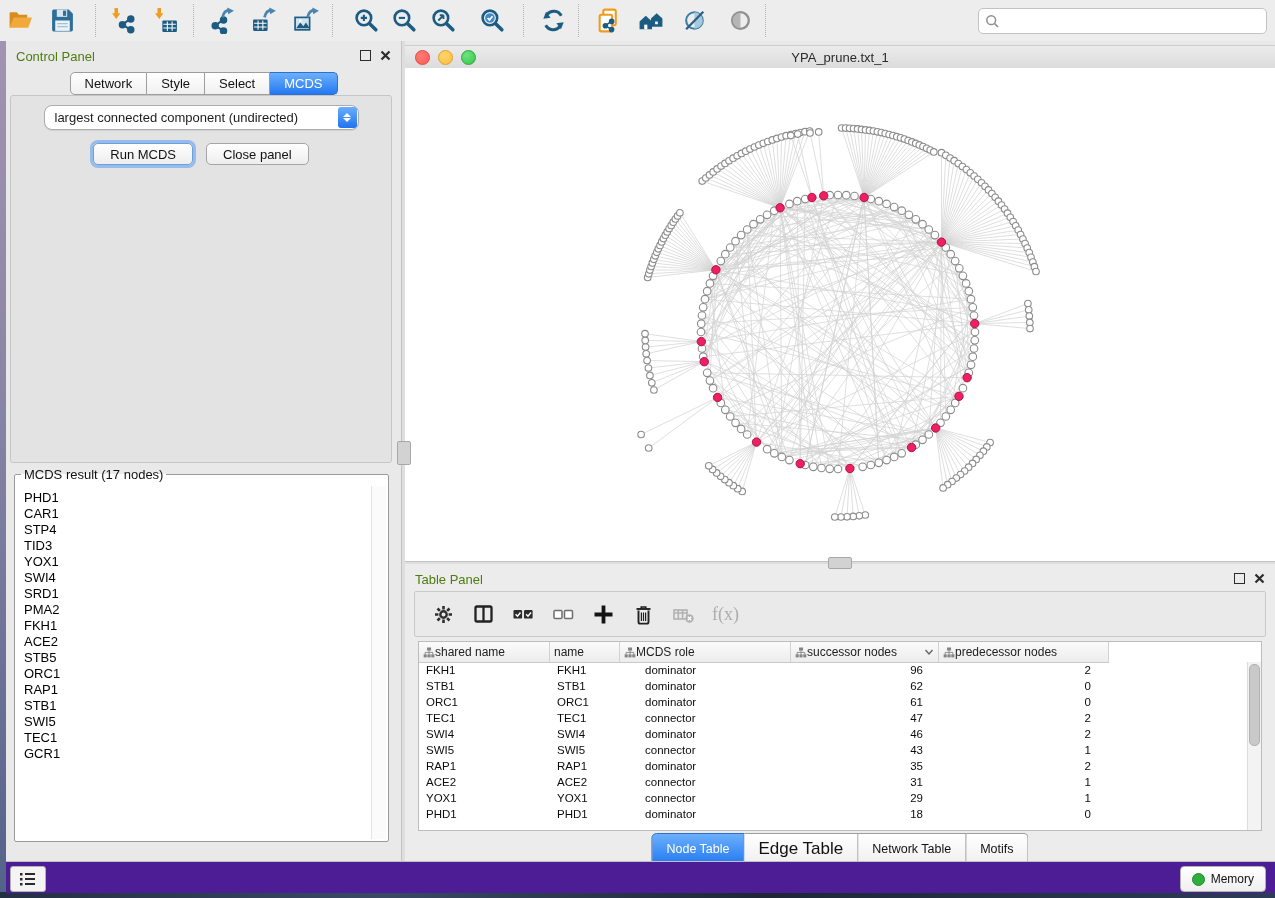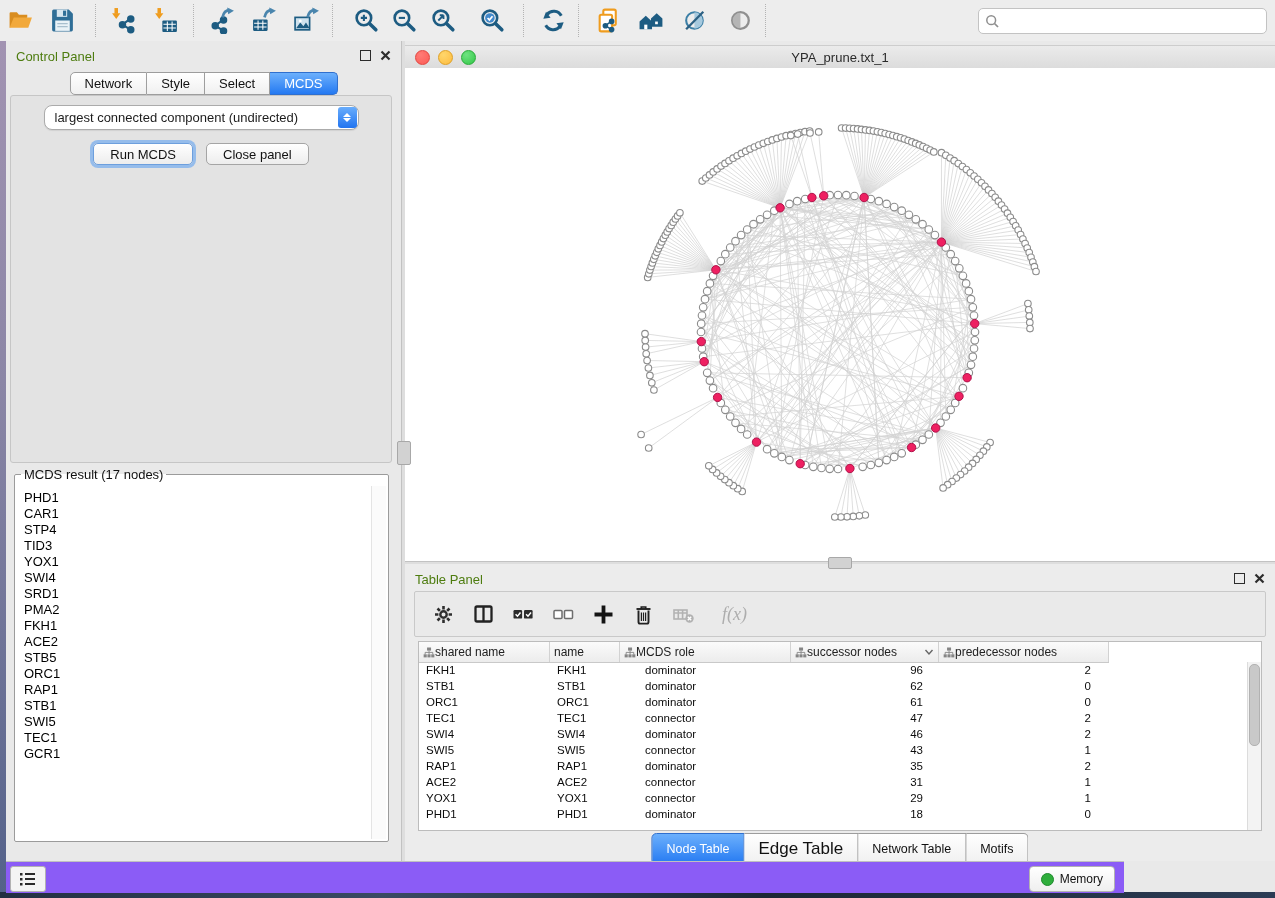--- a/index.html
+++ b/index.html
@@ -78,21 +78,21 @@
   #net-title{position:absolute;left:0;right:0;text-align:center;font-size:13px;color:#2a2a2a;}
   #net-canvas{position:absolute;left:0;top:27px;width:870px;height:493px;background:#fff;}
   #graph-svg{position:absolute;left:0;top:0;}
   
   #table-panel{position:absolute;left:405px;top:564px;width:870px;height:297px;background:#ececec;}
   #tp-toolbar{position:absolute;left:9px;right:9px;top:27px;height:46px;background:#eaeaea;
               border:1px solid #c9c9c9;border-radius:2px;display:flex;align-items:center;gap:17px;
               padding-left:17px;box-sizing:border-box;}
   .tp-icon{width:23px;height:23px;display:flex;align-items:center;justify-content:center;}
   .tp-icon svg{width:23px;height:23px;}
-  .fx-label{font-family:"Liberation Serif",serif;font-style:italic;font-size:18px;color:#adadad;margin-left:10px;}
+  .fx-label{font-family:"Liberation Serif",serif;font-size:18px;color:#adadad;}
   #node-table{position:absolute;left:13px;right:13px;top:77px;height:188px;background:#fff;
               border:1px solid #bcbcbc;overflow:hidden;}
   #nt-header{position:absolute;left:0;top:0;height:20px;display:flex;
              background:linear-gradient(#fbfbfb,#ececec);border-bottom:1px solid #c9c9c9;}
   .hcell{display:flex;align-items:center;box-sizing:border-box;border-right:1px solid #d2d2d2;
          font-size:12px;color:#222;padding:0 4px;}
   .hcell .hlabel{flex:1;text-align:left;white-space:nowrap;}
   .hcell svg{flex:none;}
   #nt-rows{position:absolute;left:0;top:20px;right:13px;bottom:0;}
   .trow{display:flex;height:16px;line-height:16px;font-size:11.5px;color:#0c0c0c;}
@@ -101,21 +101,21 @@
   .c1{width:70px;padding-left:7px;}
   .c2{width:171px;padding-left:25px;}
   .c3{width:148px;text-align:right;padding-right:16px;}
   .c4{width:170px;text-align:right;padding-right:18px;}
   #nt-scroll{position:absolute;right:0;top:20px;bottom:0;width:13px;background:#f3f3f3;
              border-left:1px solid #dcdcdc;}
   #nt-thumb{position:absolute;left:1px;top:2px;width:9px;height:80px;background:#c9c9c9;
             border:1px solid #b2b2b2;border-radius:5px;}
   #tp-tabs{position:absolute;top:269px;left:50%;transform:translateX(-50%);display:flex;height:32px;}
   
-  #status-bar{position:absolute;left:6px;top:861px;width:1118px;height:31px;background:#8b5cf6;
+  #status-bar{position:absolute;left:6px;top:861px;width:1269px;height:31px;background:#4c1d95;
               border-top:1px solid #c0c0c0;}
   #list-btn{position:absolute;left:4px;top:4px;width:34px;height:24px;background:#f4f4f4;
             border:1px solid #b2b2b2;border-radius:3px;display:flex;align-items:center;justify-content:center;}
   #memory-btn{position:absolute;right:9px;top:4px;height:24px;background:linear-gradient(#ffffff,#efefef);
               border:1px solid #b2b2b2;border-radius:4px;display:flex;align-items:center;gap:6px;
               padding:0 11px;font-size:12px;color:#111;}
   #memory-dot{width:11px;height:11px;border-radius:50%;border:1px solid #1f8a2d;}
 </style>
 </head>
 <body>

